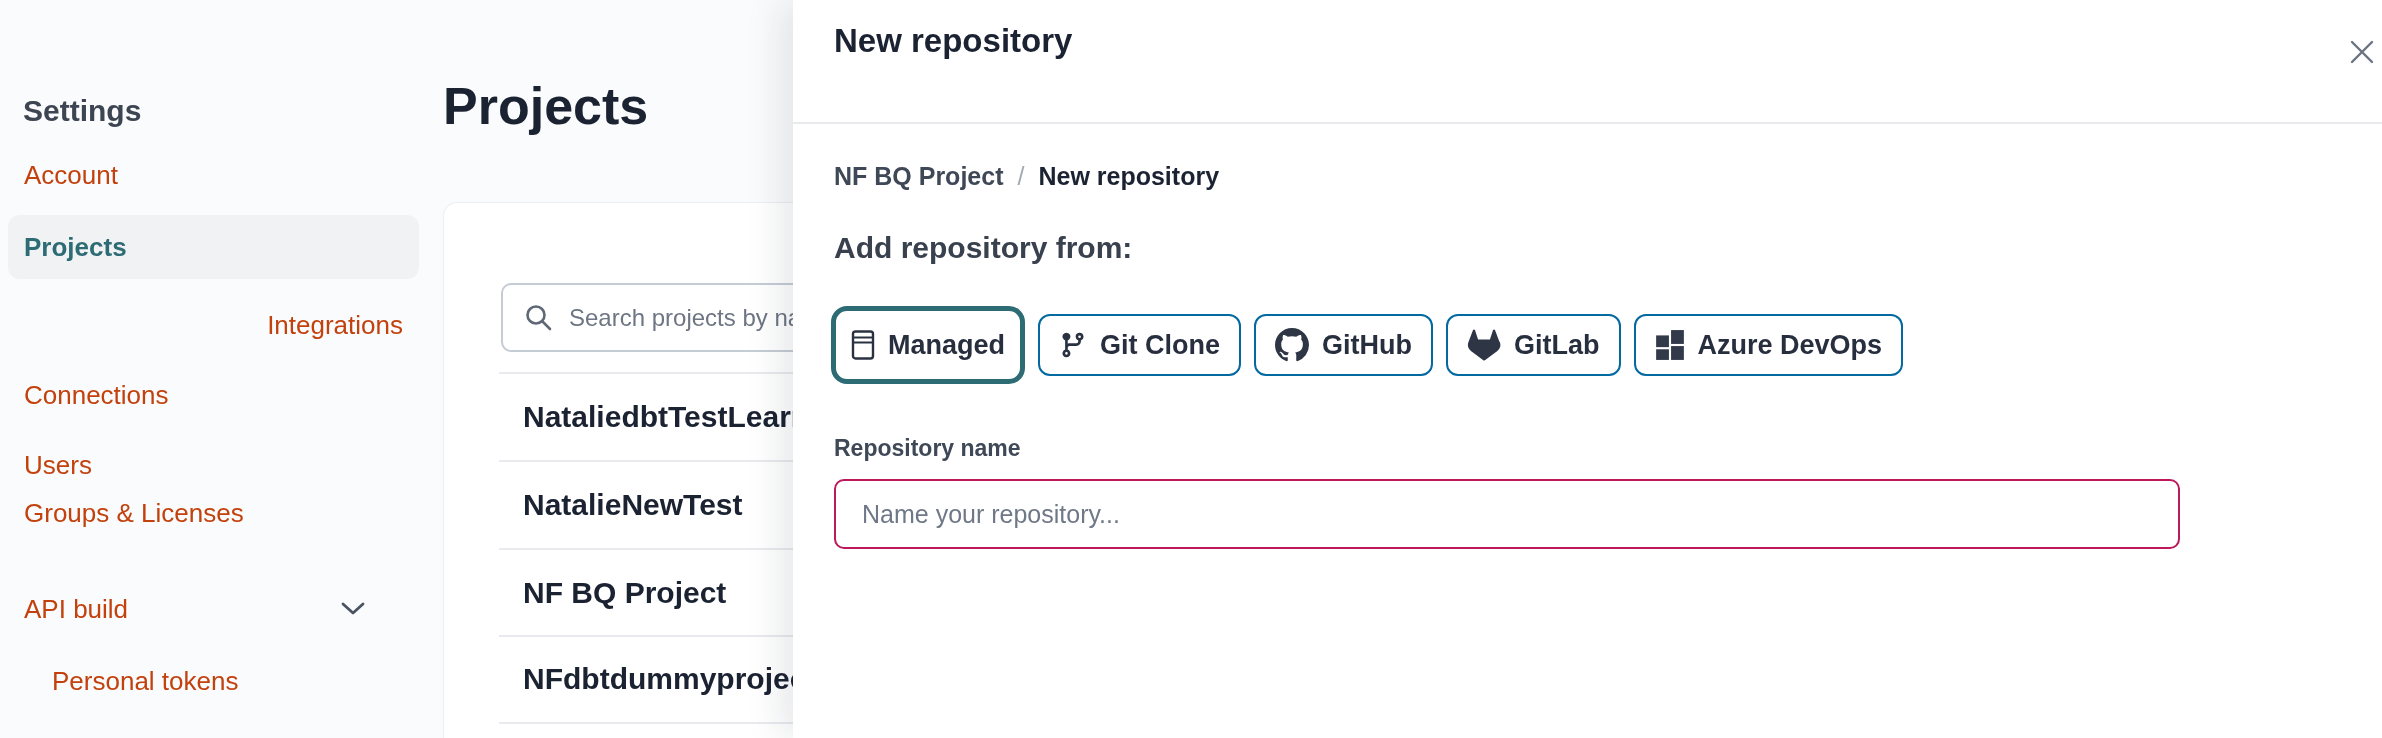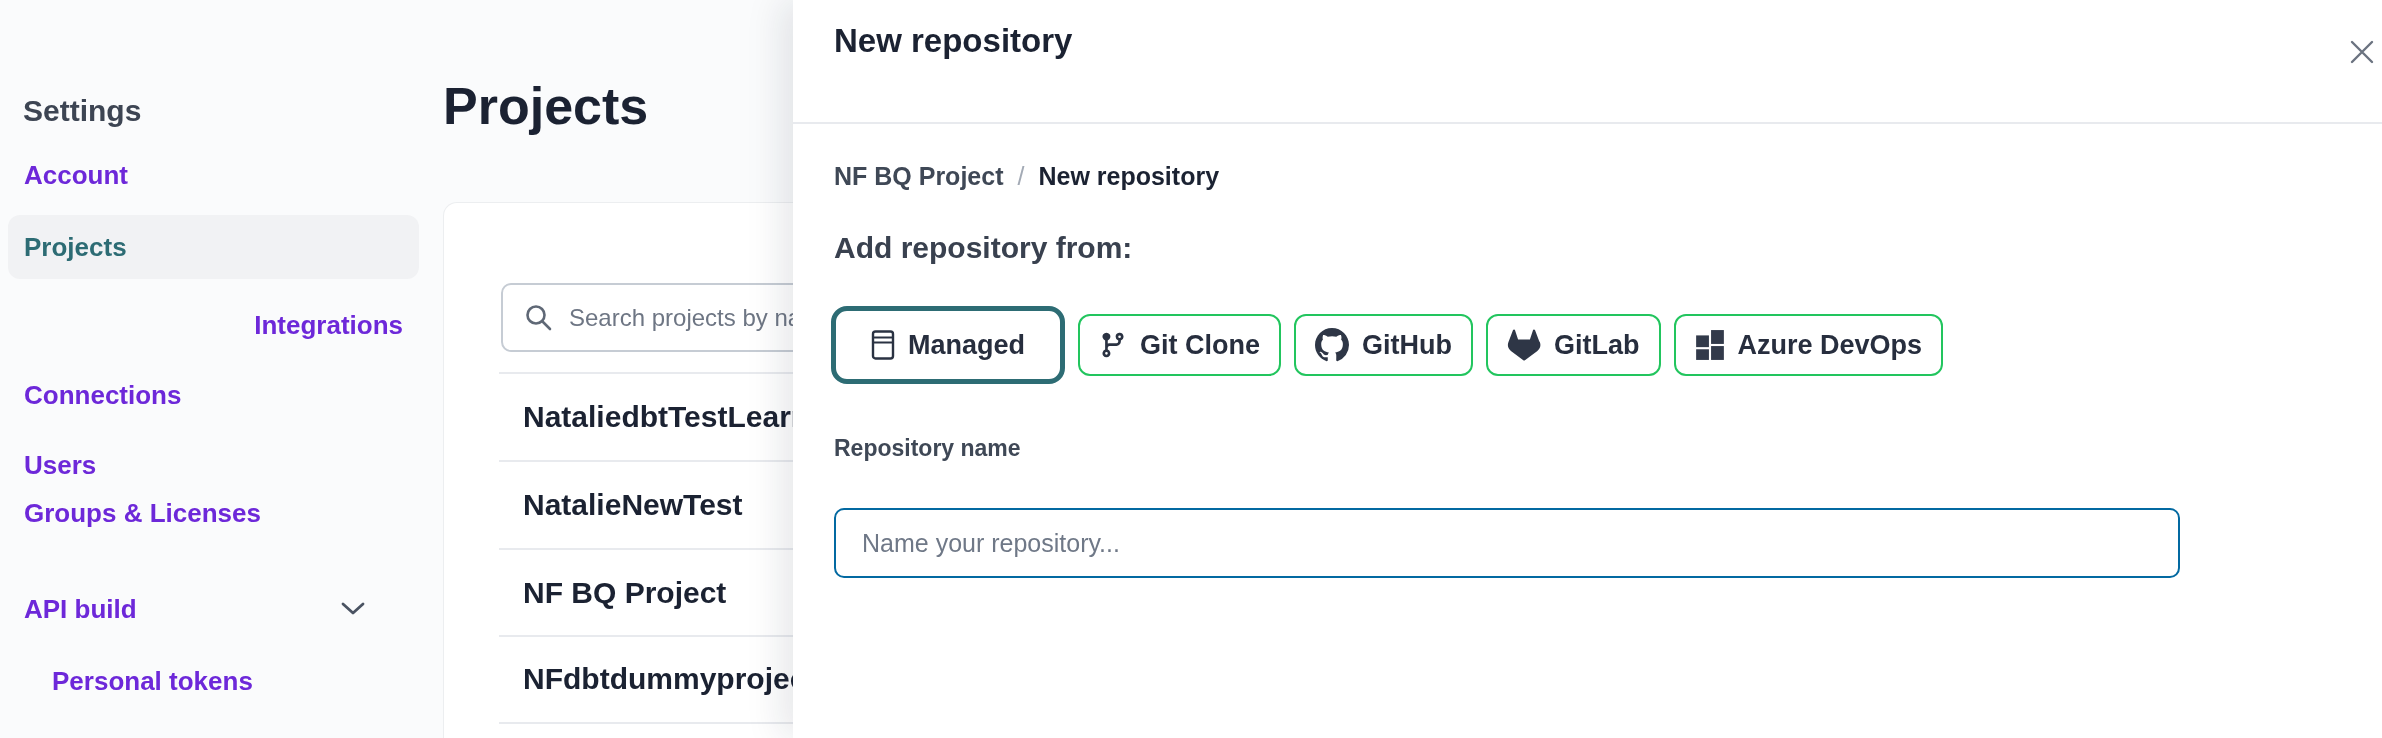--- a/index.html
+++ b/index.html
@@ -8,21 +8,21 @@
     position:relative; width:2382px; height:738px; overflow:hidden;
     background:#fafbfc; color:#1b2232;
   }
   .abs { position:absolute; }
 
   
   .sidebar-title { left:23px; top:94px; font-size:30px; font-weight:700; color:#3d4553; }
   .side-item {
     left:8px; width:411px; height:58px; border-radius:12px;
     display:flex; align-items:center; padding:0 16px;
-    font-size:26px; color:#6d28d9; cursor:pointer;font-weight:bold;
+    font-size:26px; color:#c2410c; cursor:pointer;
   }
   .side-item.selected { background:#f1f2f4; color:#2d6c74; font-weight:700; }
   .side-item .grow { flex:1; }
   .side-sub { padding-left:44px; }
 
   
   .page-title { left:443px; top:76px; font-size:52px; font-weight:700; color:#1b2232; }
   .card {
     left:443px; top:202px; width:1939px; height:536px;
     background:#ffffff; border-top-left-radius:14px;
@@ -58,31 +58,31 @@
   .modal-hdiv { left:0; top:122px; width:1589px; height:2px; background:#e8eaee; }
   .crumbs { left:41px; top:162px; font-size:25px; display:flex; gap:14px; align-items:center; }
   .crumb-parent { color:#3f4856; font-weight:600; cursor:pointer; }
   .crumb-sep { color:#a3aab5; font-weight:400; }
   .crumb-current { color:#1b2232; font-weight:600; }
   .section-heading { left:41px; top:231px; font-size:30px; font-weight:700; color:#39414f; }
 
   .options-row { left:38px; top:306px; display:flex; align-items:center; gap:13px; }
   .opt-btn {
     height:62px; display:flex; align-items:center; gap:13px; padding:0 19px;
-    background:#fff; border:2px solid #22c55e; border-radius:12px;
+    background:#fff; border:2px solid #0369a1; border-radius:12px;
     font-size:27px; font-weight:600; color:#272e3e; cursor:pointer;
     font-family:inherit;
   }
-  .opt-btn.selected { height:78px; border:5px solid #2d6c74; border-radius:16px; padding:0 35px; }
+  .opt-btn.selected { height:78px; border:5px solid #2d6c74; border-radius:16px; padding:0 15px; }
 
   .field-label { left:41px; top:435px; font-size:23px; font-weight:600; color:#3f4856; }
   .repo-input {
     left:41px; top:479px; width:1346px; height:70px;
-    border:2px solid #0369a1; border-radius:10px; padding:0 26px;
-    font-size:25px; color:#30394a; font-family:inherit; outline:none; background:#fff;margin-top:29px;
+    border:2px solid #be185d; border-radius:10px; padding:0 26px;
+    font-size:25px; color:#30394a; font-family:inherit; outline:none; background:#fff;
   }
   .repo-input::placeholder { color:#6f7887; }
   .helper-text { left:43px; top:552px; font-size:24px; color:#454e5e; white-space:nowrap; }
 
   .create-btn {
     left:1416px; top:480px; width:152px; height:67px;
     background:#2f6e6d; border:none; border-radius:10px;
     display:flex; align-items:center; justify-content:center; gap:12px;
     color:#ffffff; font-size:26px; font-weight:600; cursor:pointer;
     font-family:inherit;

